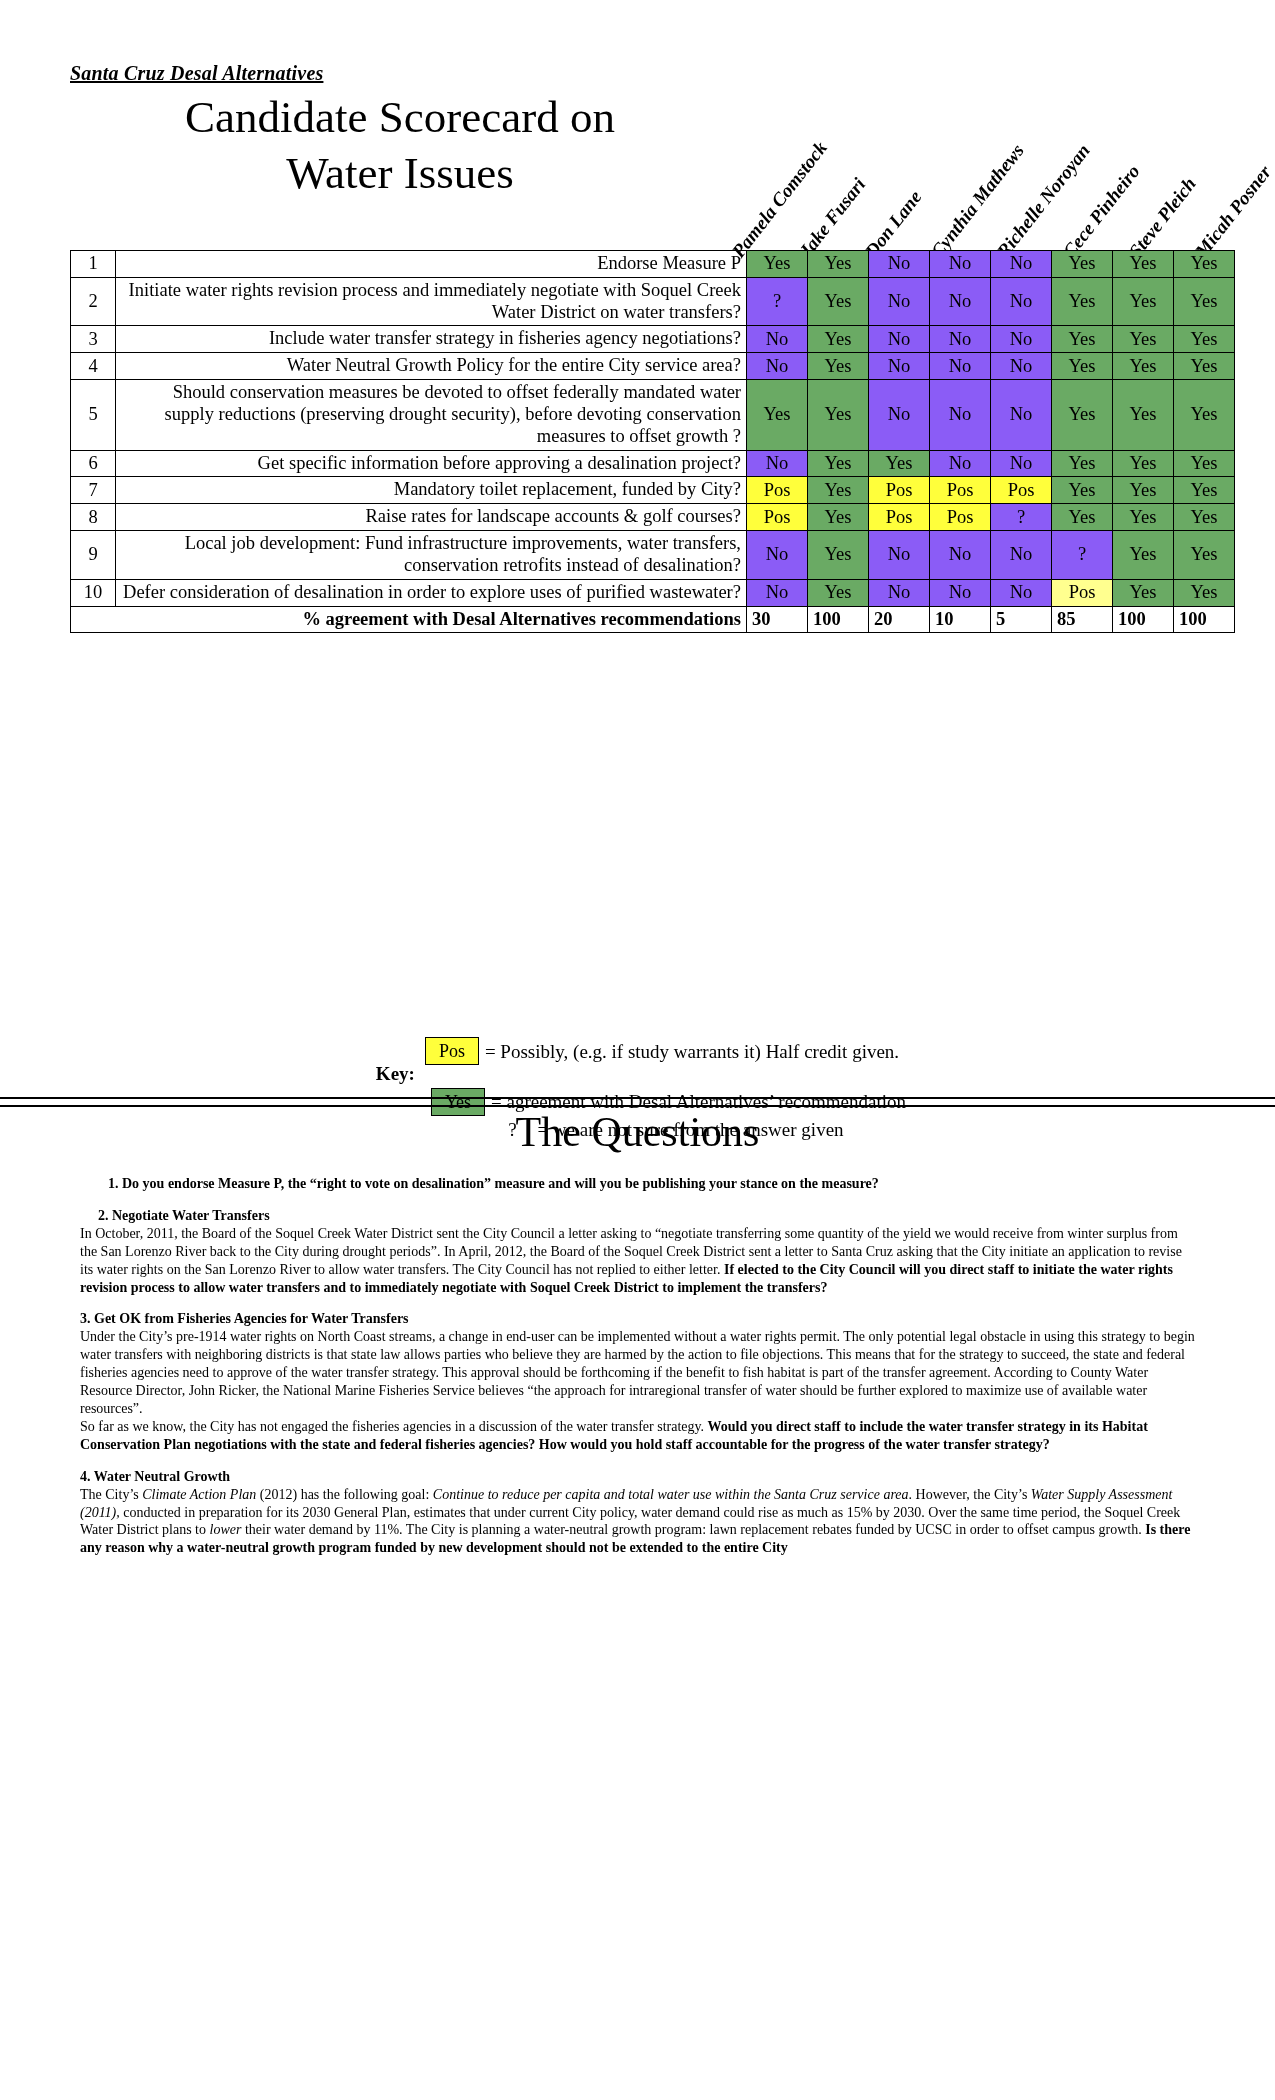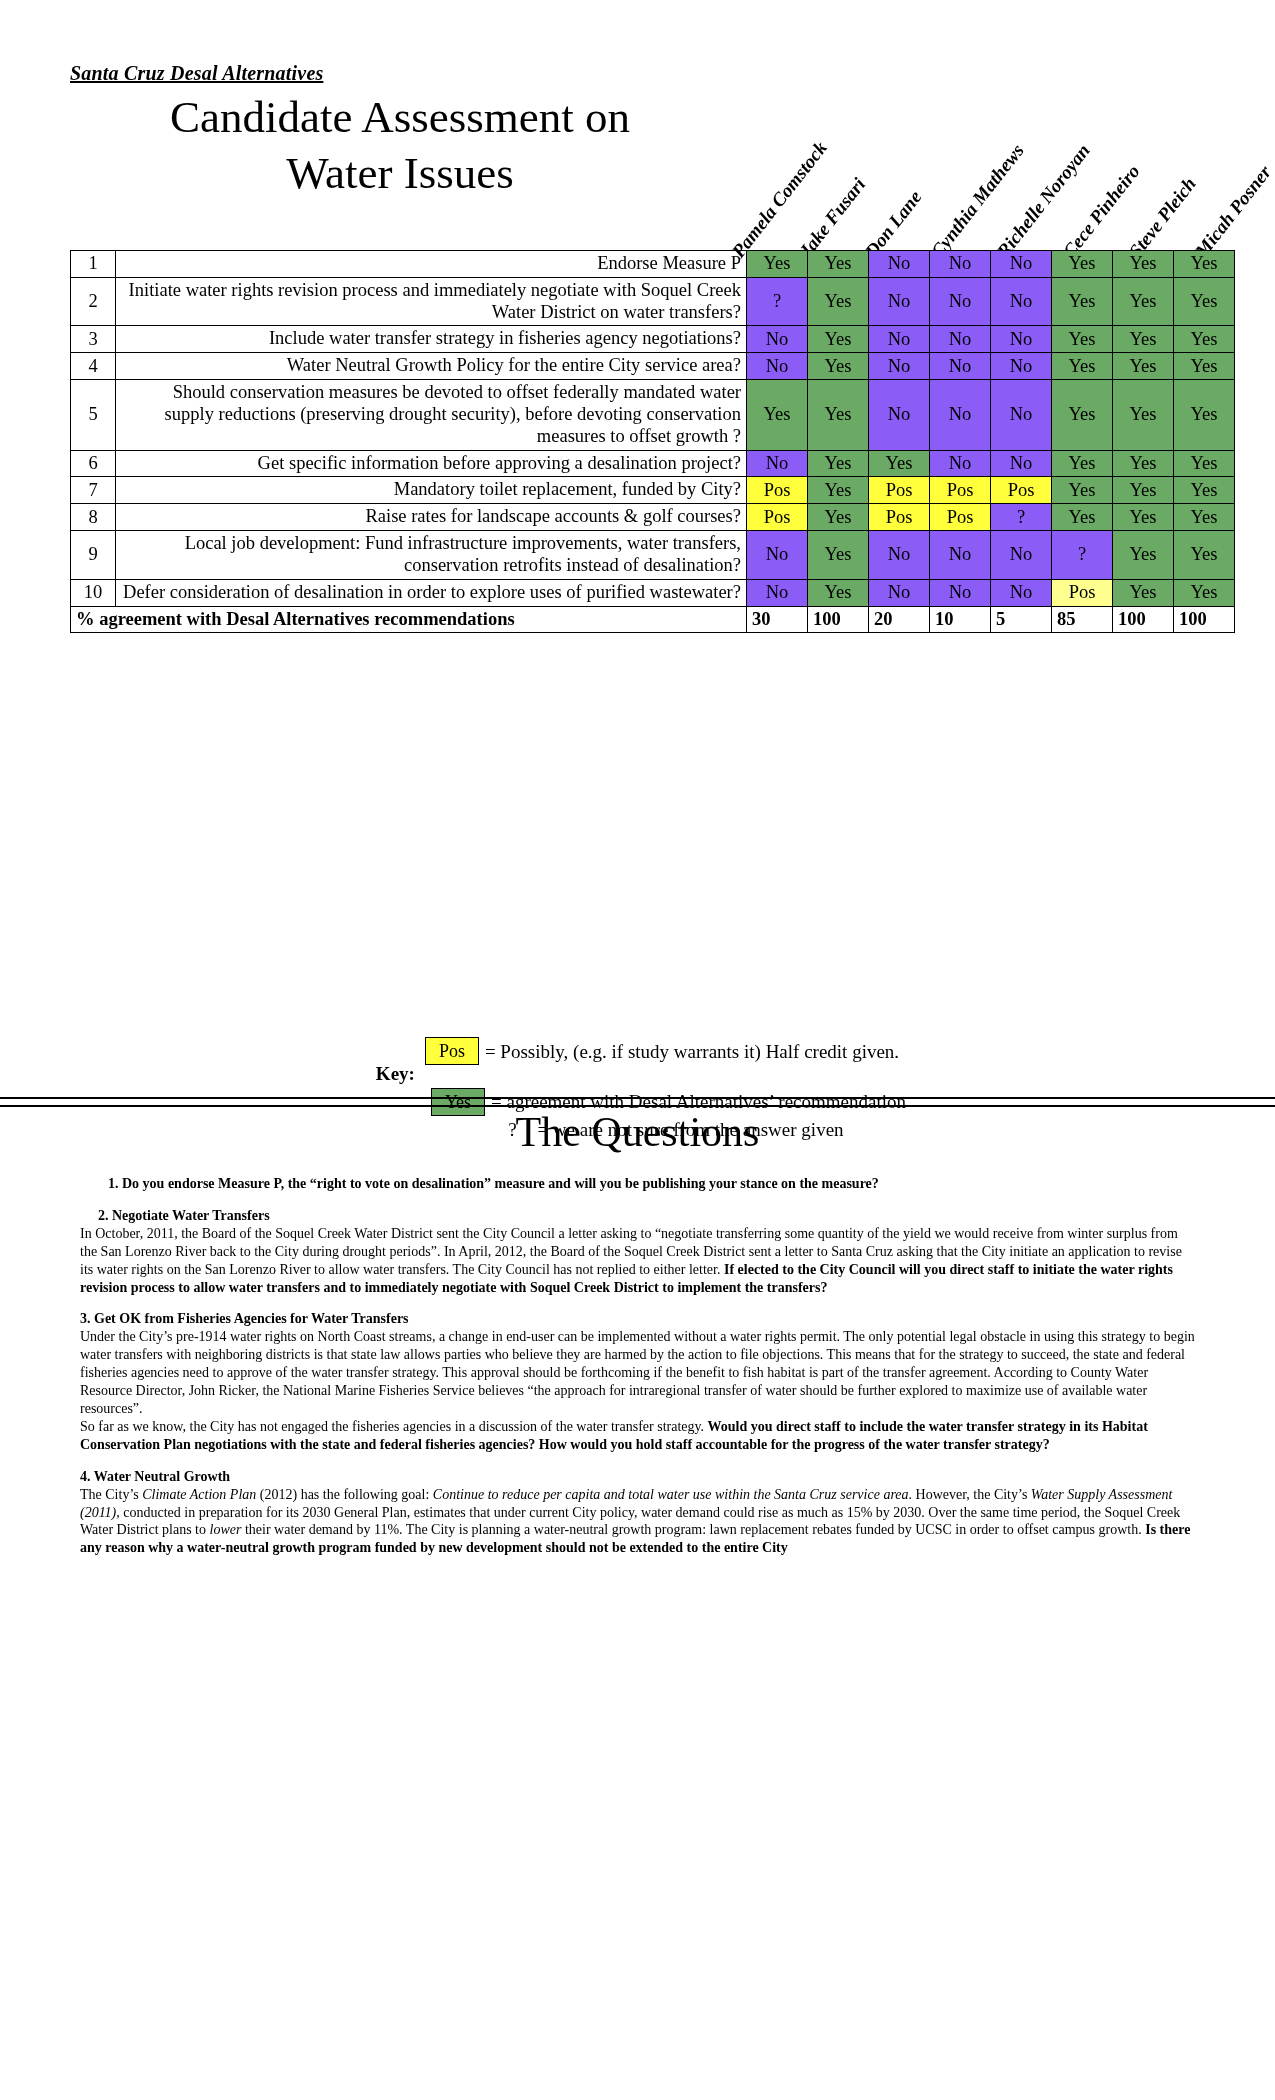--- a/index.html
+++ b/index.html
@@ -99,21 +99,21 @@
   .yes { background: #6aaa64; }
   .pos { background: #ffff3b; }
   .plain { background: #8b5cf6; margin-top: 9px; }
   .posyellow { background: #ffff8f; }
 
   .pct-row td {
     font-weight: bold;
     font-size: 18.5px;
   }
   .pct-label {
-    text-align: left;
+    text-align: right;
     padding: 2px 6px;
   }
   .pct-val { text-align: left; }
 
   
   .key-block {
     position: absolute;
     left: 70px;
     top: 1015px;
     width: 1135px;
@@ -191,21 +191,21 @@
   }
 </style>
 </head>
 <body>
 
 <div class="page">
 
   <div class="header-wrap">
     <div class="kicker">Santa Cruz Desal Alternatives</div>
     <div class="main-title">
-      <div>Candidate Assessment on</div>
+      <div>Candidate Scorecard on</div>
       <div>Water Issues</div>
     </div>
   </div>
 
   <div class="names-layer">
     <div class="cand-name" style="left:745px; top:240px;">Pamela Comstock</div>
     <div class="cand-name" style="left:812px; top:240px;">Jake Fusari</div>
     <div class="cand-name" style="left:878px; top:240px;">Don Lane</div>
     <div class="cand-name" style="left:944px; top:240px;">Cynthia Mathews</div>
     <div class="cand-name" style="left:1010px; top:240px;">Richelle Noroyan</div>

